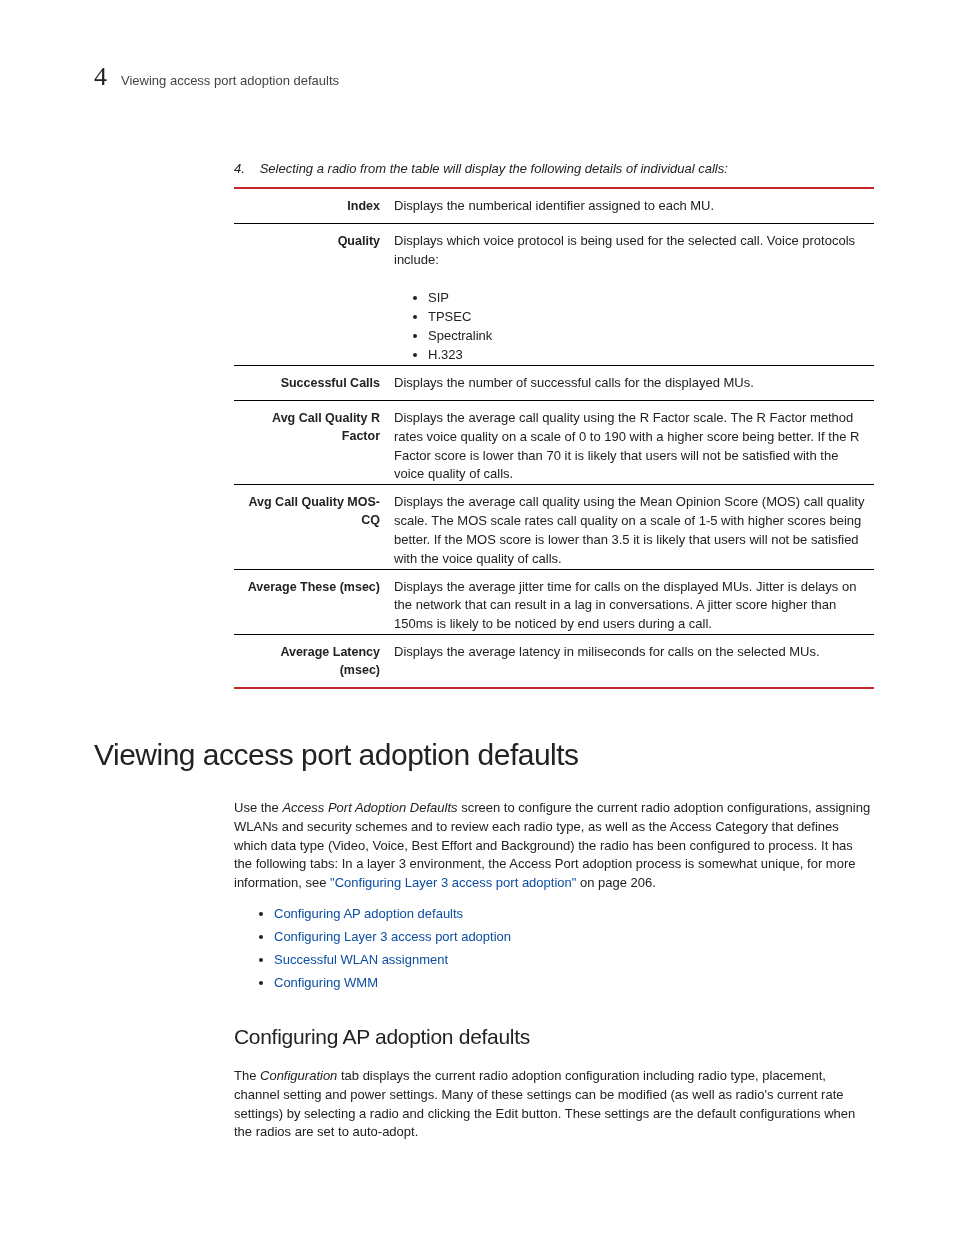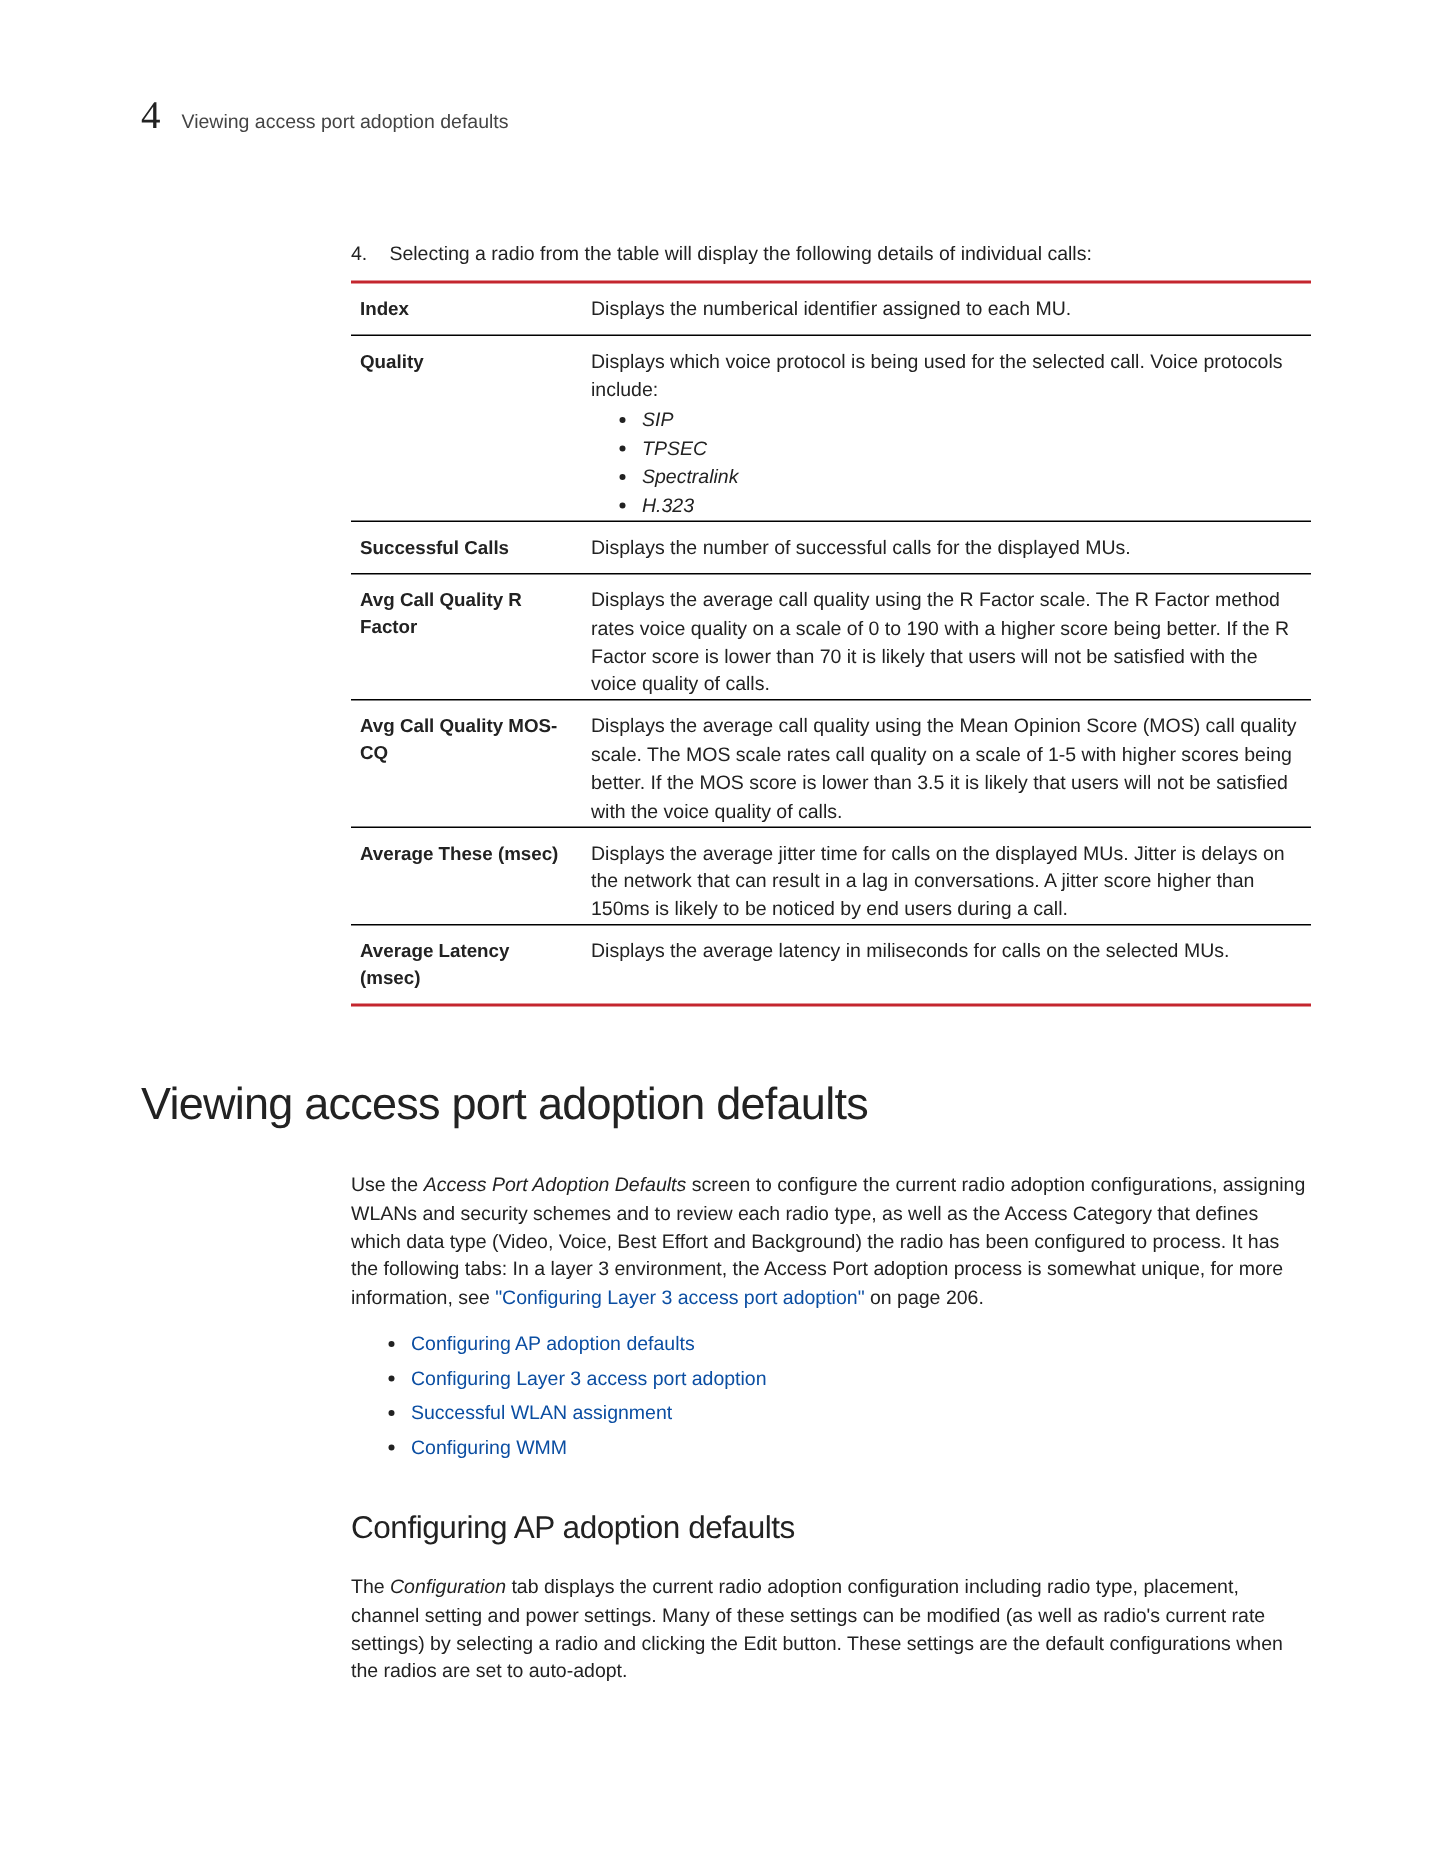--- a/index.html
+++ b/index.html
@@ -25,29 +25,30 @@
   }
   .header-title {
     font-size: 13px;
     color: #444;
   }
   .content {
     margin-left: 140px;
   }
   .step-line {
     margin-bottom: 8px;
+    font-style: italic;
   }
   .step-line .num { display:inline-block; width: 22px; }
   table.def-table {
     border-collapse: collapse;
     width: 100%;
     margin-bottom: 44px;
   }
   table.def-table th.lbl {
-    text-align: left;
+    text-align: right;
     vertical-align: top;
     font-weight: bold;
     font-size: 12.5px;
     width: 140px;
     padding: 8px 10px 8px 6px;
     border-top: 1px solid #000;
   }
   table.def-table td.desc {
     vertical-align: top;
     font-size: 13px;
@@ -56,23 +57,22 @@
   }
   table.def-table tr:first-child th,
   table.def-table tr:first-child td {
     border-top: 2px solid #c4262e;
   }
   table.def-table tr:last-child th,
   table.def-table tr:last-child td {
     border-bottom: 2px solid #c4262e;
   }
   .protocol-list {
-    margin: 2px 0 0 0;
+    margin: 20px 0 0 0;
     padding-left: 34px;
-    font-style: italic;
   }
   .protocol-list li { margin: 0; padding:0; }
   h1.section-title {
     font-family: Arial, Helvetica, sans-serif;
     font-weight: normal;
     font-size: 30px;
     margin: 0 0 22px -140px;
     letter-spacing: -0.5px;
   }
   h2.subsection-title {

